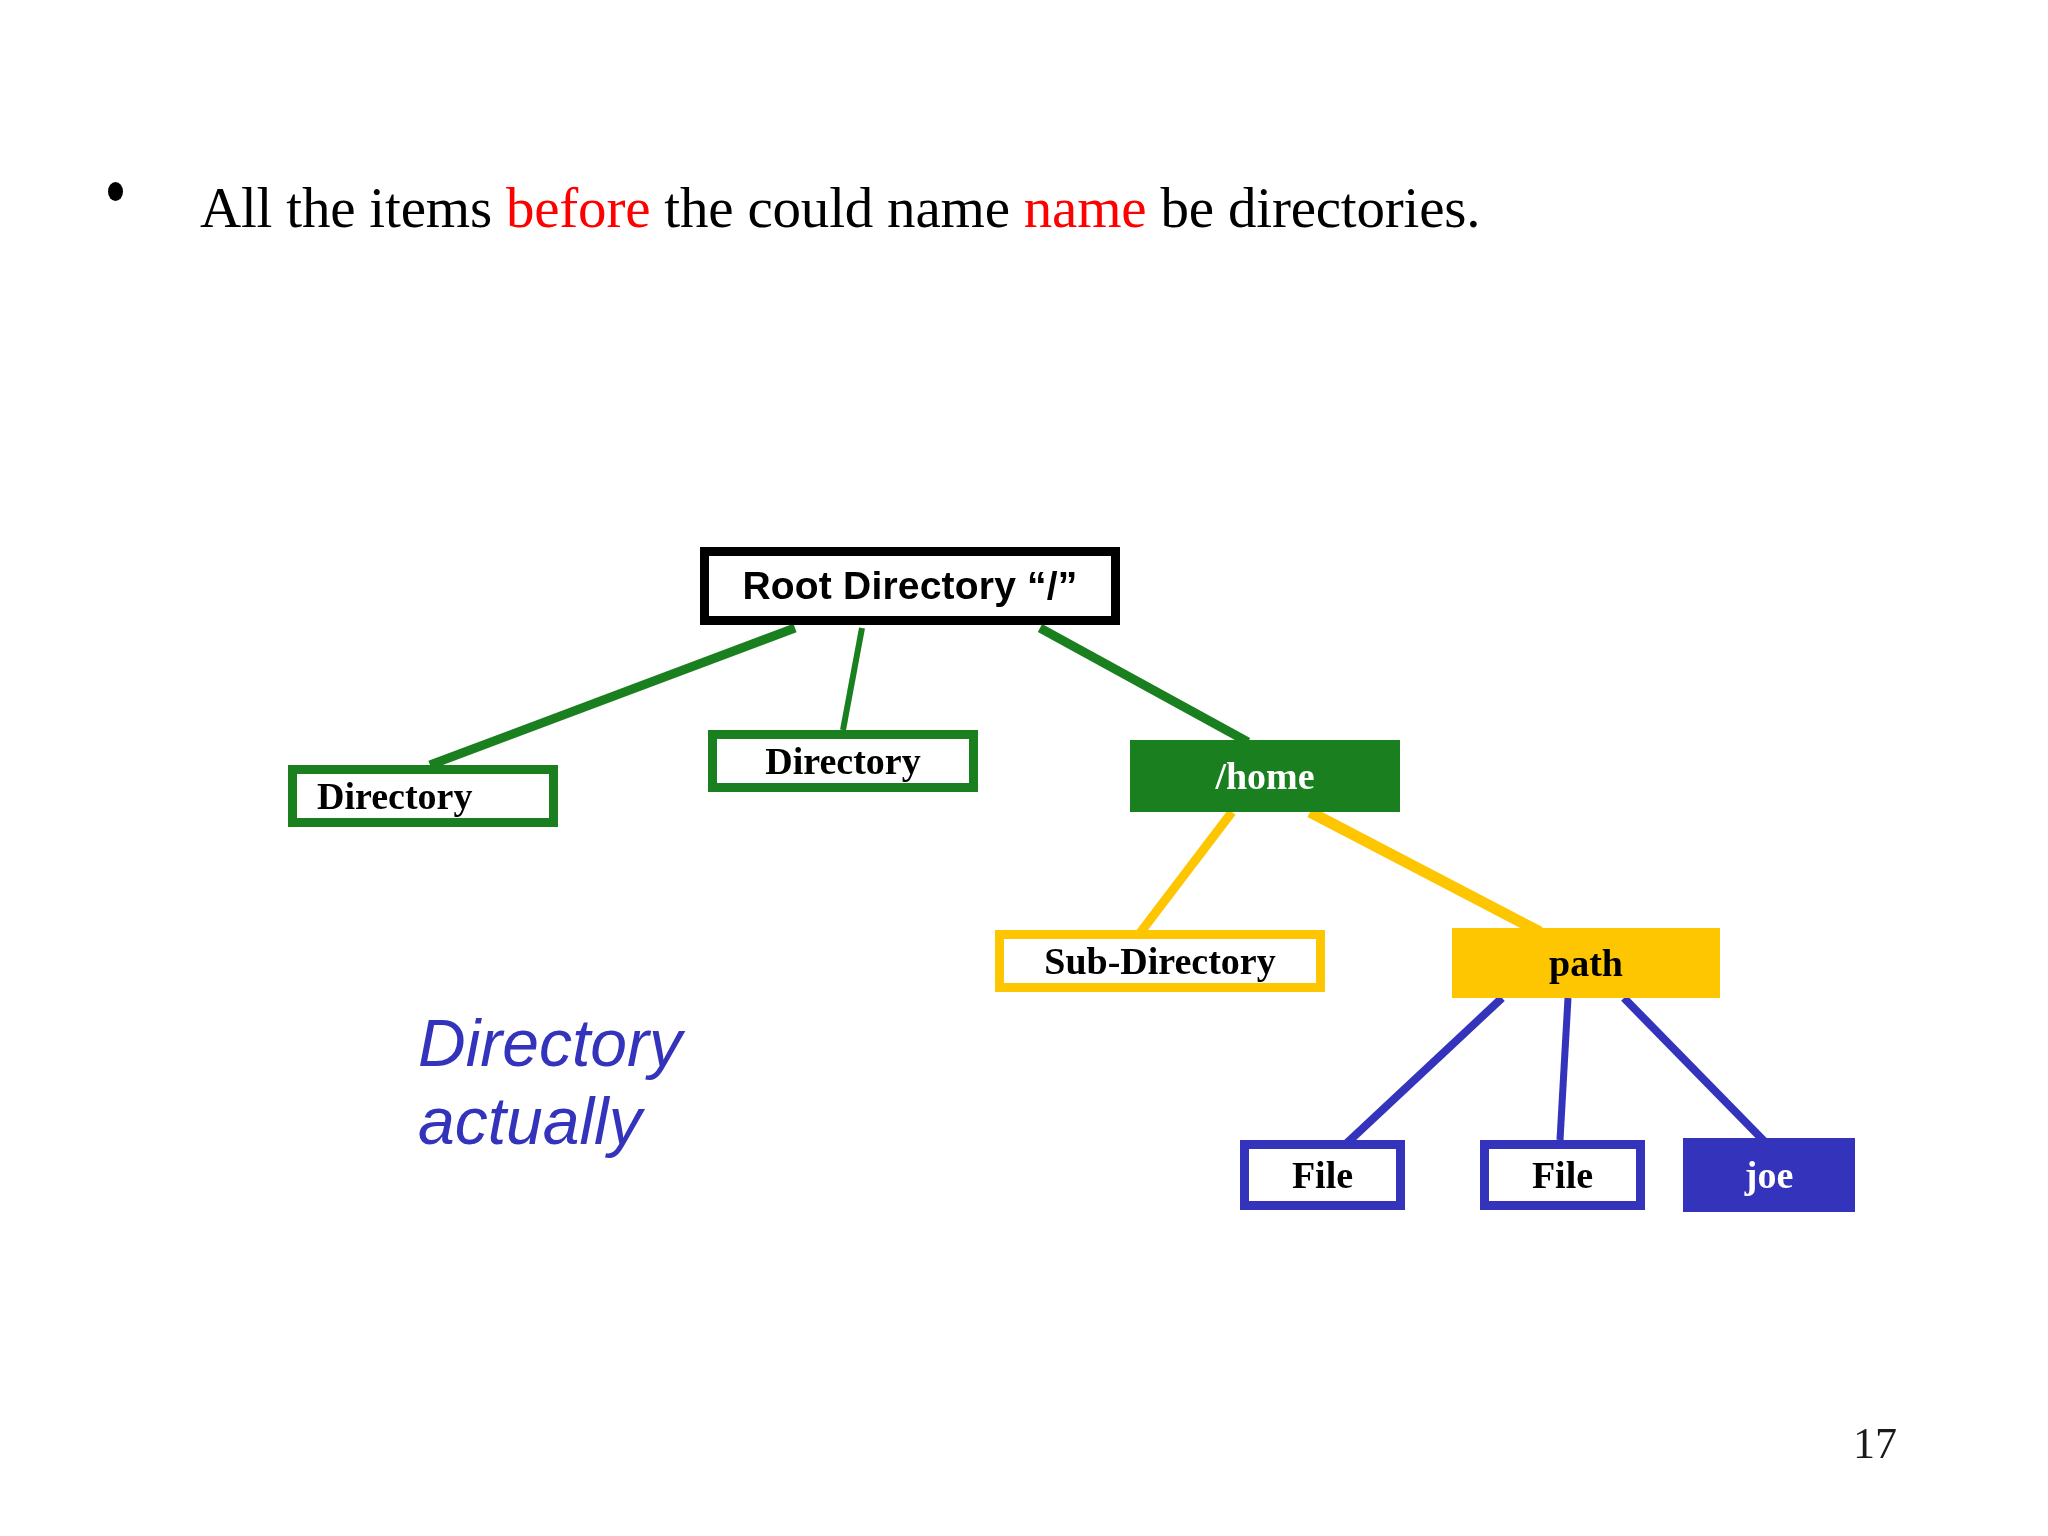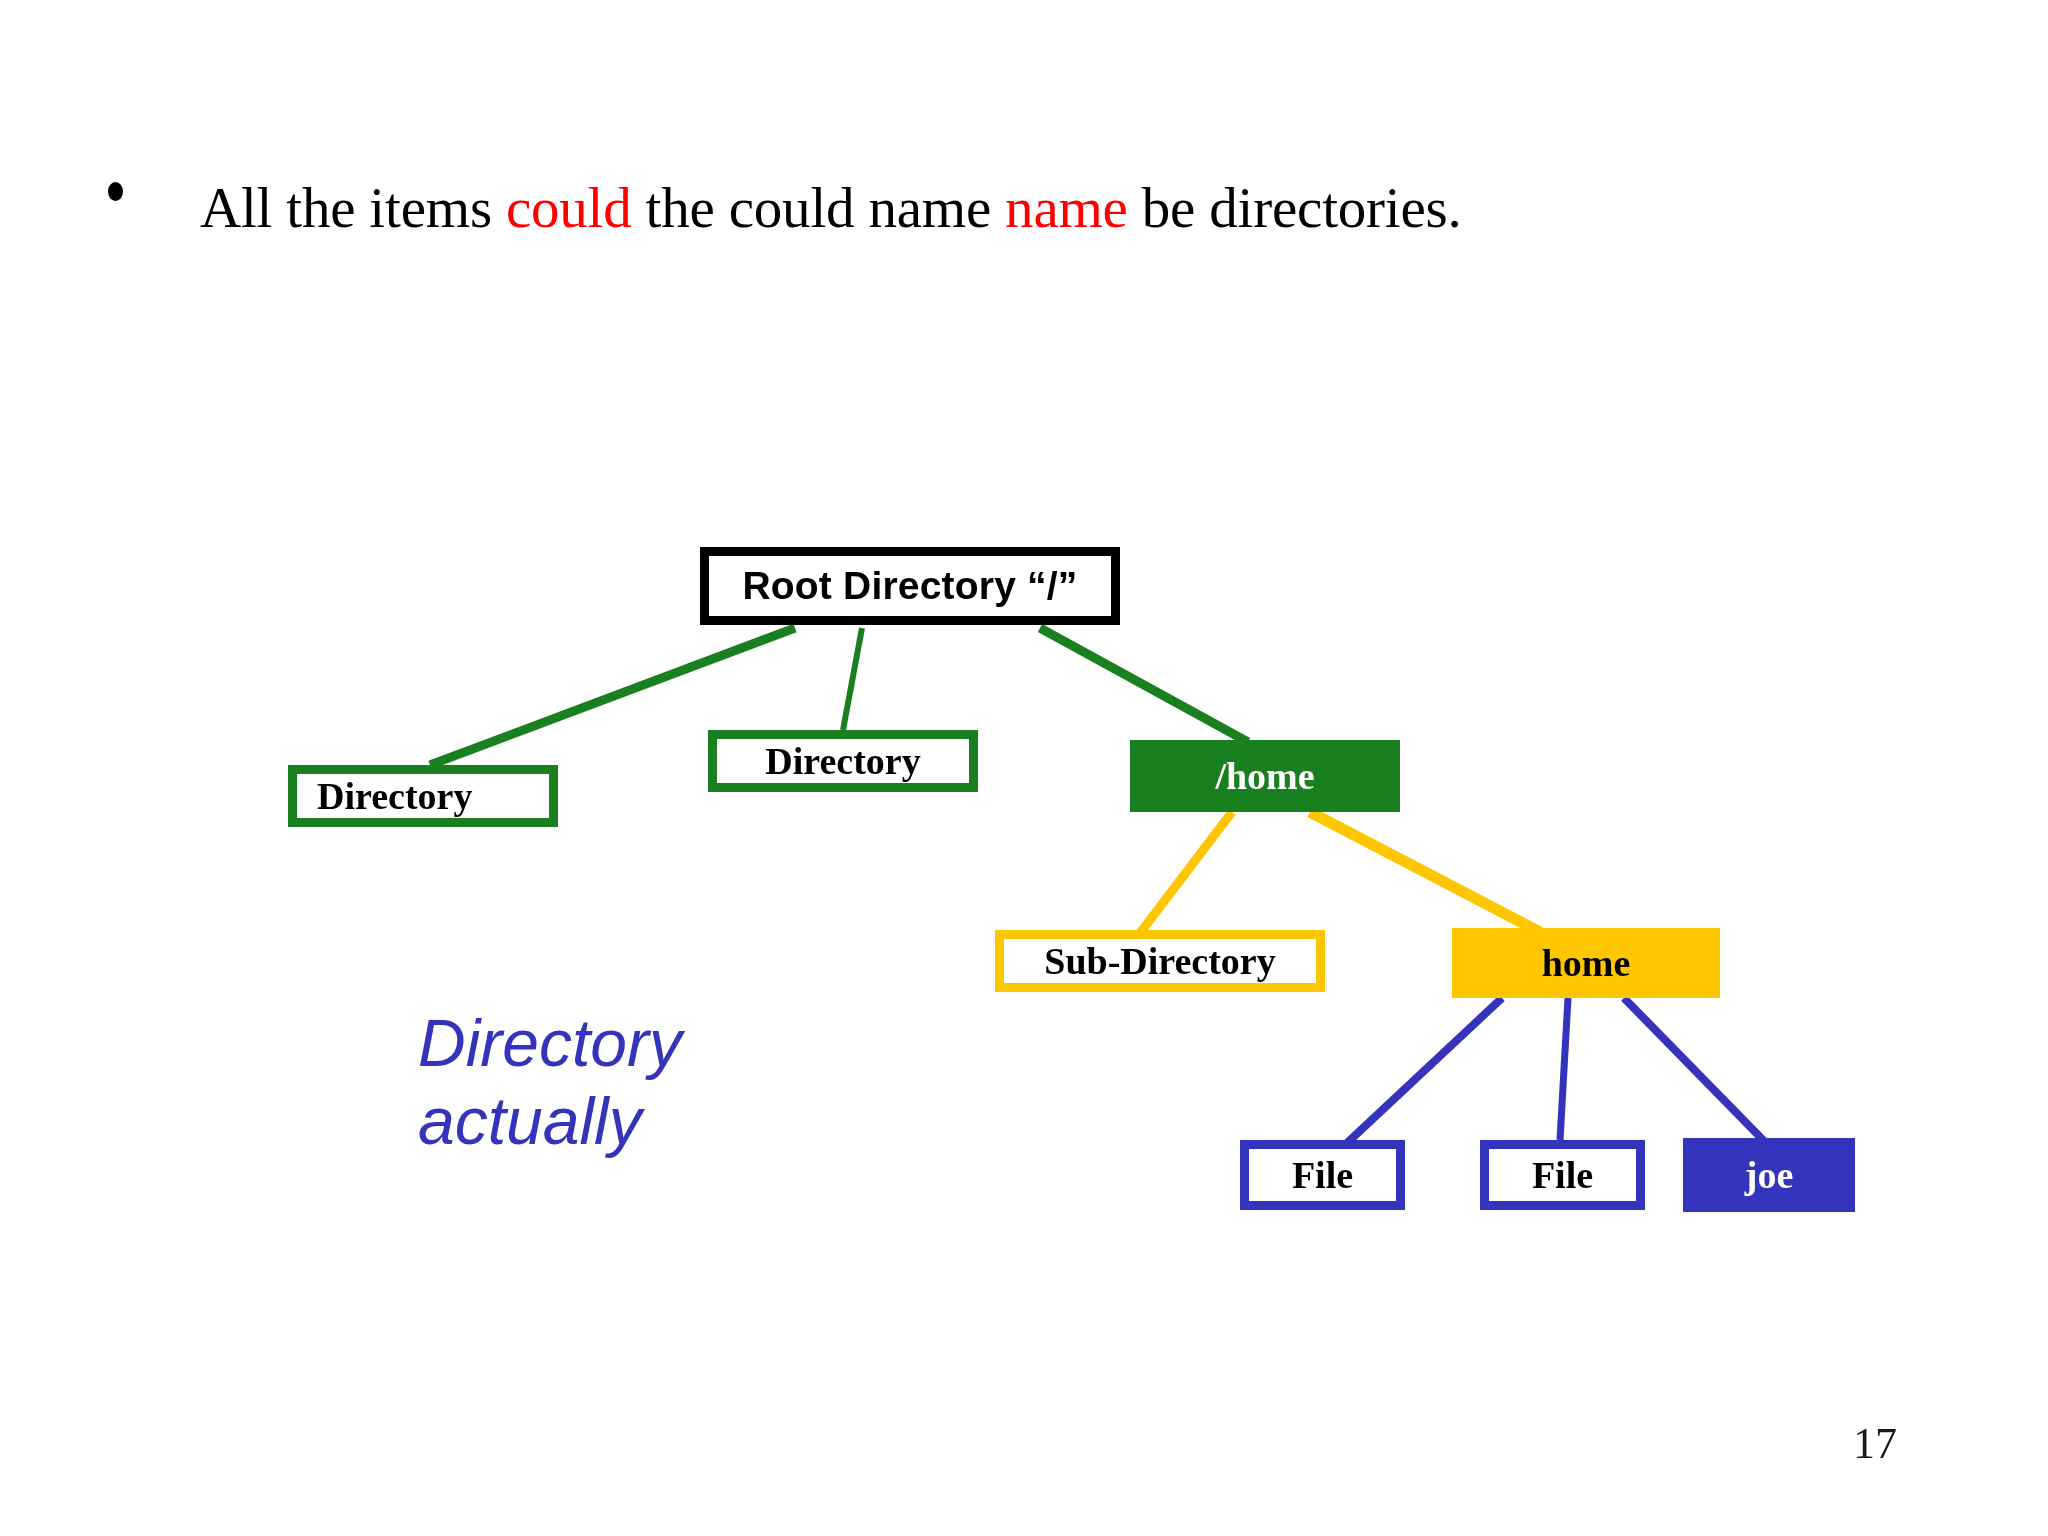--- a/index.html
+++ b/index.html
@@ -176,21 +176,21 @@
   }
 </style>
 </head>
 <body>
 
 <div class="bullets">
 
 
   <div class="bullet-row">
     <span class="bullet-dot"></span>
-    <span class="txt-indent"></span><span>All the items </span><span class="kw-red">could</span><span> the could name </span><span class="kw-red">name</span><span> be directories.</span>
+    <span class="txt-indent"></span><span>All the items </span><span class="kw-red">before</span><span> the could name </span><span class="kw-red">name</span><span> be directories.</span>
   </div>
 
 </div>
 
 <div class="diagram">
 
   <svg class="edges" viewBox="0 0 2048 1536" width="2048" height="1536" xmlns="http://www.w3.org/2000/svg">
 
     <line x1="795" y1="628" x2="430" y2="765" stroke="#1a7f1f" stroke-width="9"></line>
 
@@ -223,21 +223,21 @@
 
   <div class="node node-home">
     <span>/home</span>
   </div>
 
   <div class="node node-subdir">
     <span>Sub-Directory</span>
   </div>
 
   <div class="node node-larry">
-    <span>home</span>
+    <span>path</span>
   </div>
 
   <div class="node node-file-a">
     <span>File</span>
   </div>
 
   <div class="node node-file-b">
     <span>File</span>
   </div>
 

